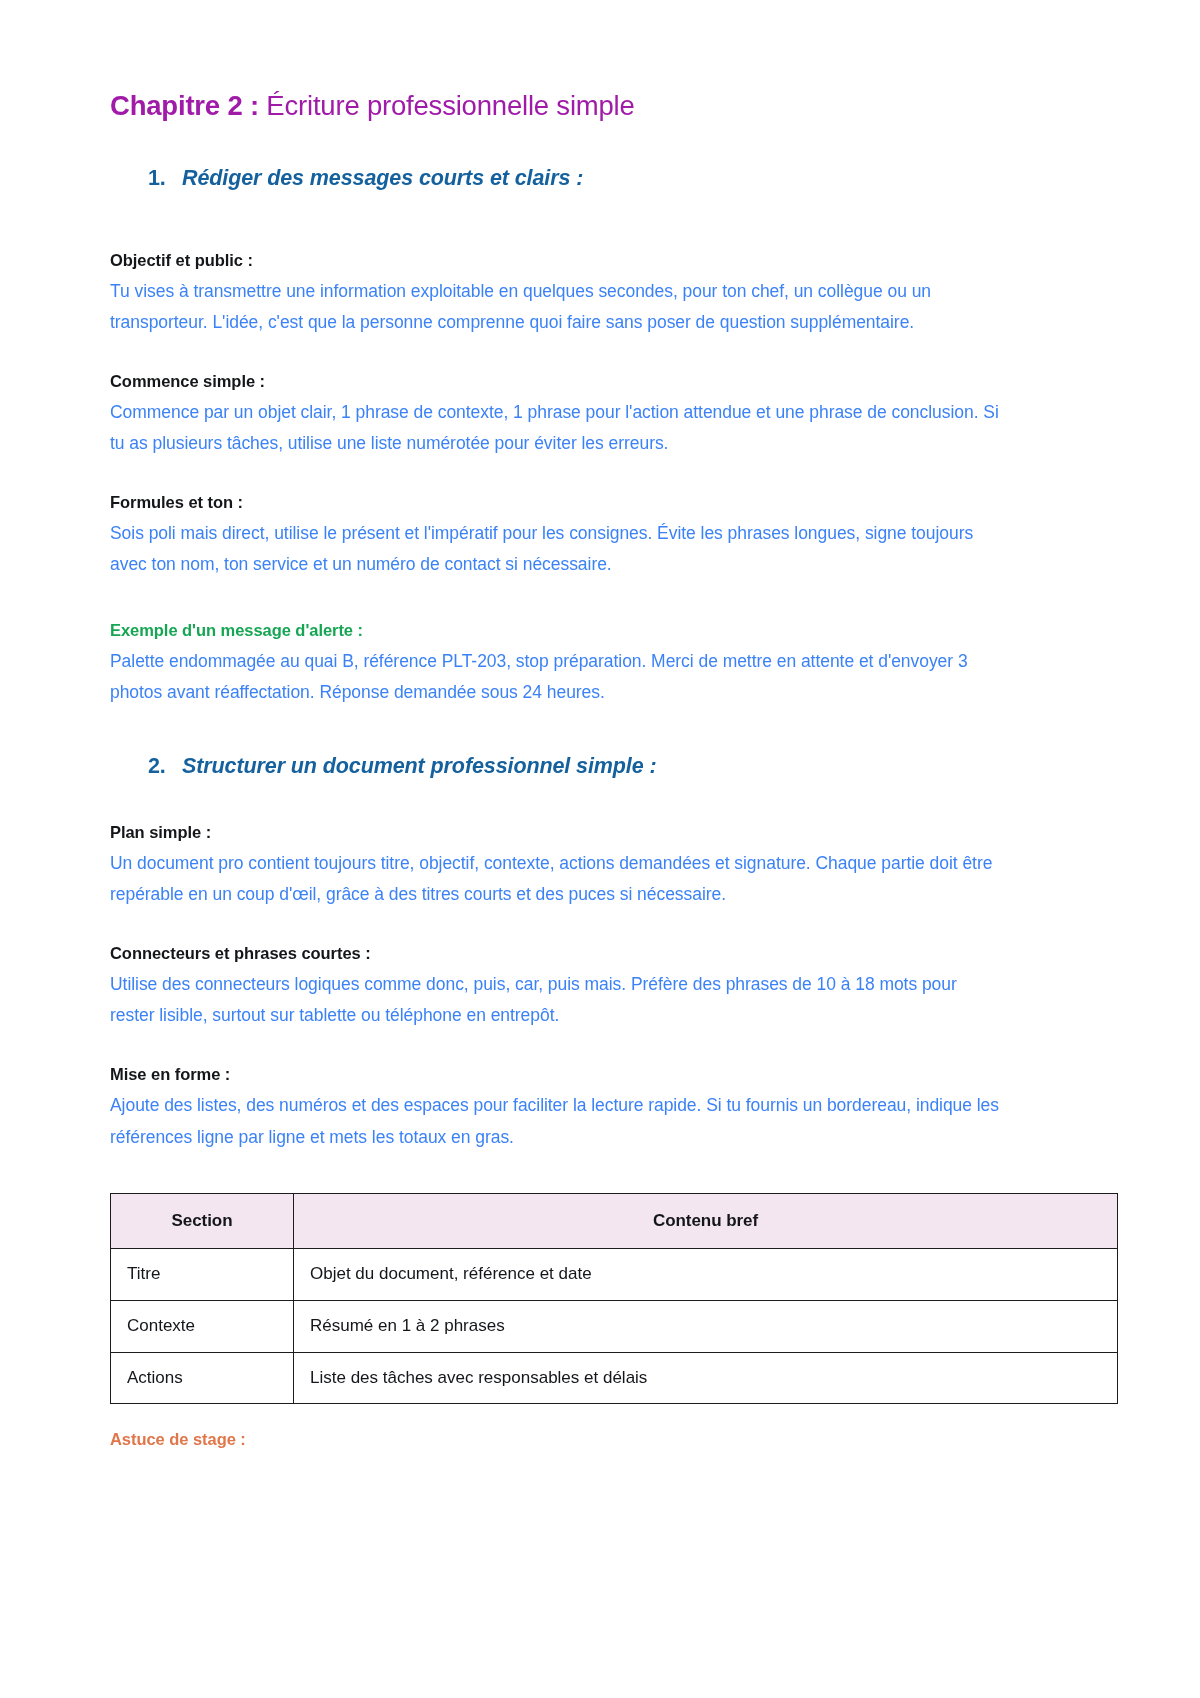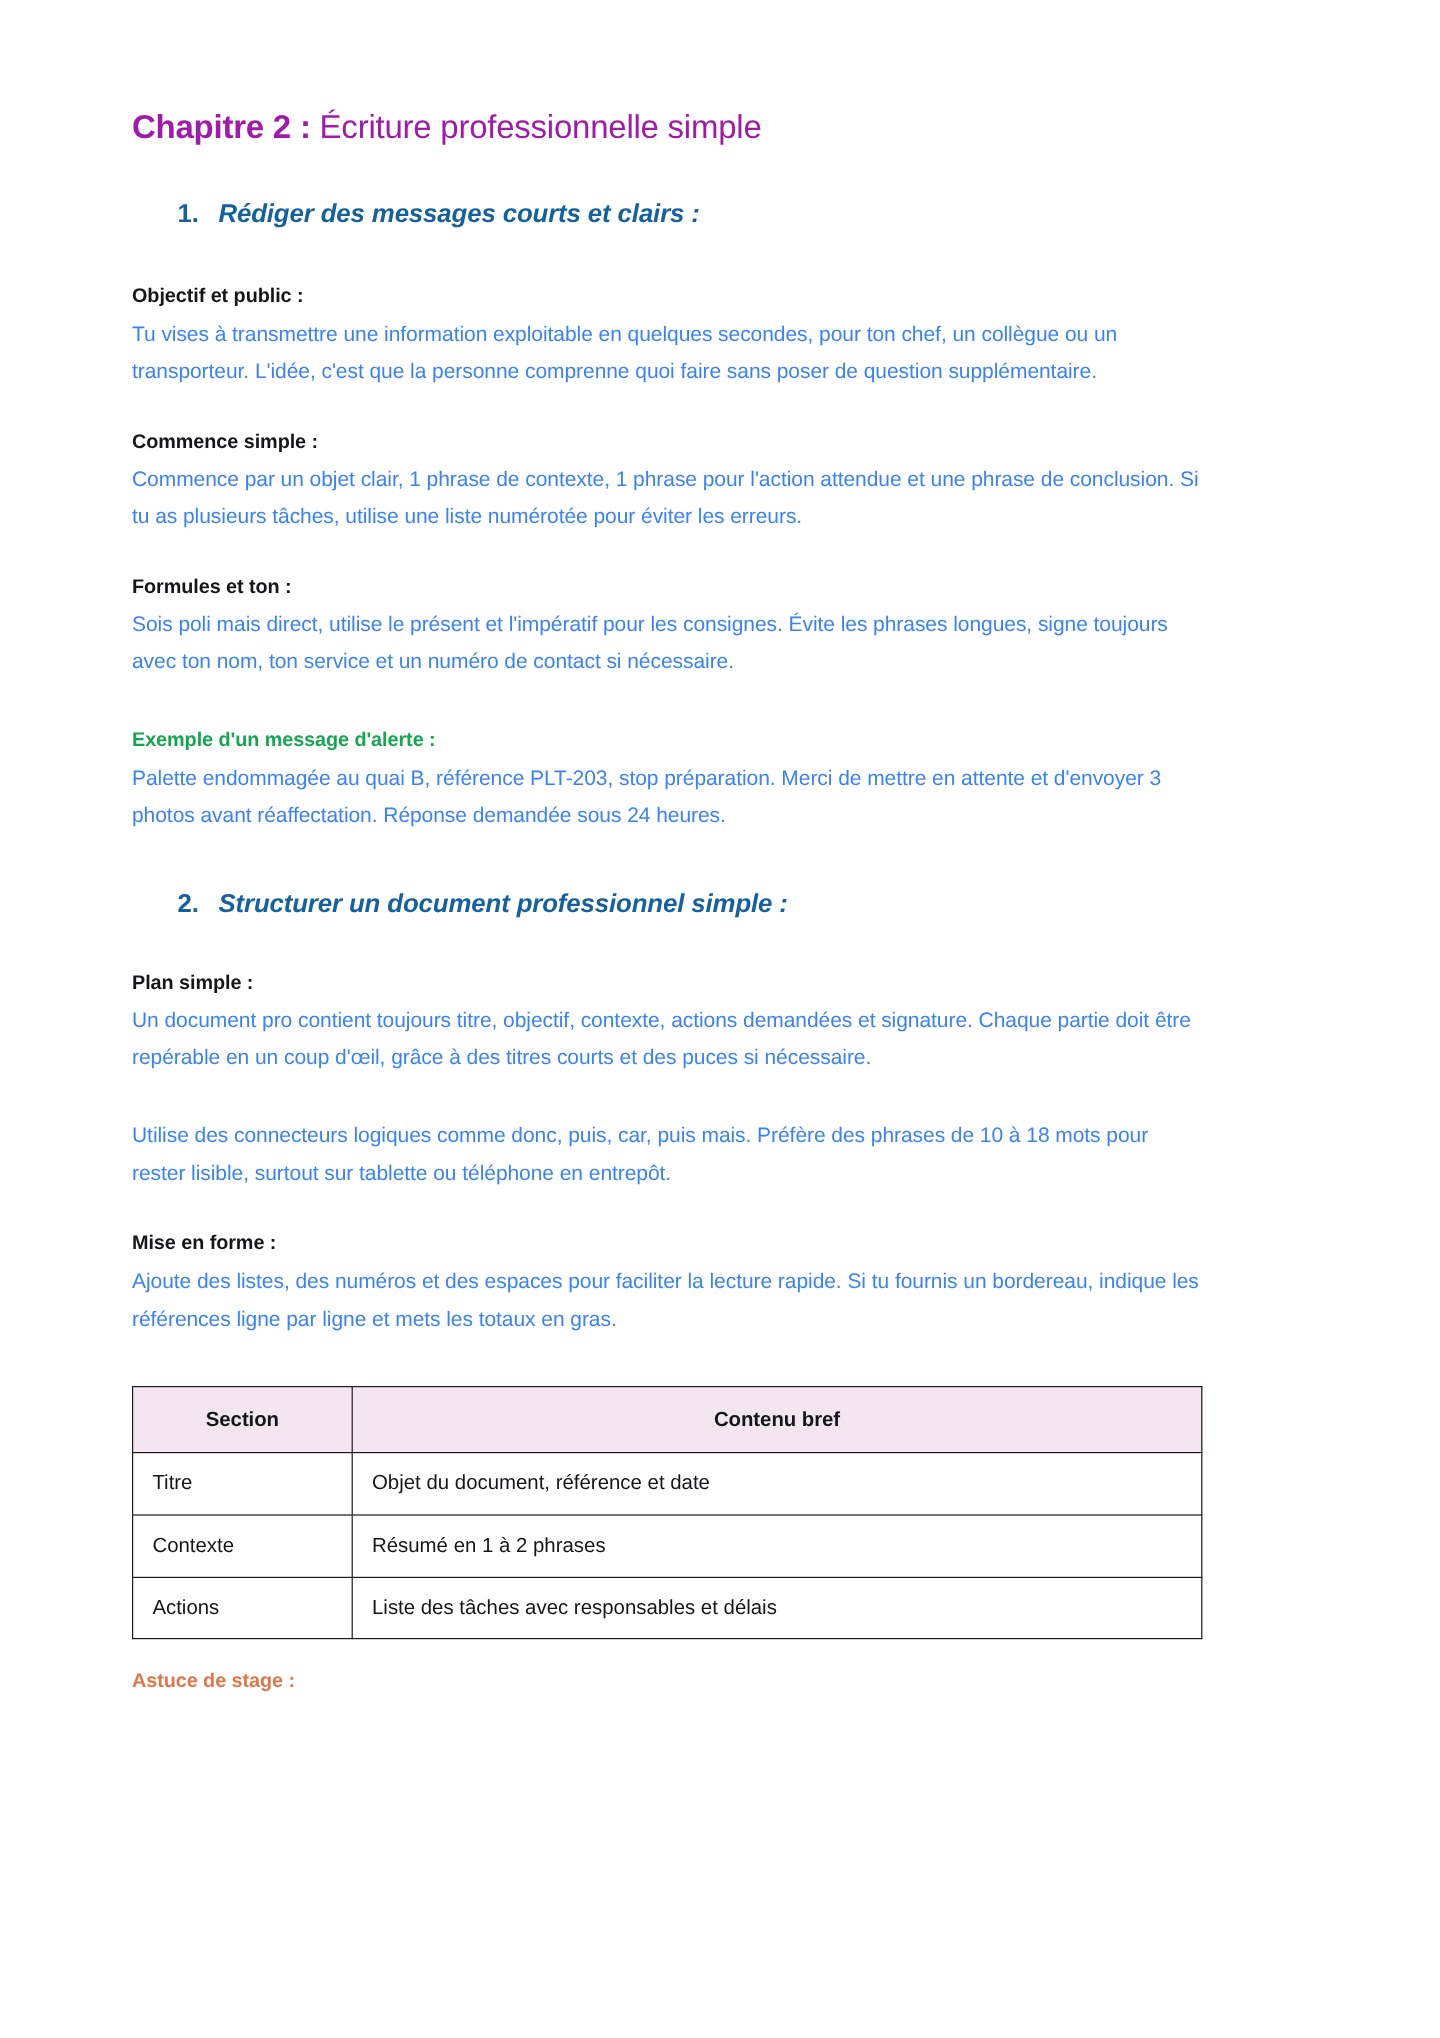--- a/index.html
+++ b/index.html
@@ -72,30 +72,30 @@
   .block-label.accent-orange { color: #E1764A; }
   .block-body {
     font-size: 17.5px;
     line-height: 1.78;
     color: #3b82f6;
     margin: 0;
     font-weight: 400;
     letter-spacing: -0.05px;
   }
 
-  #block-objectif { margin-top: 47px; }
+  #block-objectif { margin-top: 60px; }
   #block-exemple  { margin-top: 40px; }
   #block-plan     { margin-top: 44px; }
   #block-astuce   { margin-top: 26px; }
 
   
   .doc-table-wrap { margin-top: 40px; }
   table.doc-table {
     border-collapse: collapse;
-    width: 892px;
+    width: 1008px;
     table-layout: fixed;
     font-size: 17px;
   }
   table.doc-table th,
   table.doc-table td {
     border: 1.4px solid #1c1c1c;
     padding: 13px 16px;
     text-align: left;
     vertical-align: middle;
     line-height: 1.45;
@@ -150,20 +150,21 @@
     <span class="sec-num">2.</span>
     <span class="sec-text">Structurer un document professionnel simple :</span>
   </h2>
 
   <div class="block" id="block-plan">
     <p class="block-label">Plan simple :</p>
     <p class="block-body">Un document pro contient toujours titre, objectif, contexte, actions demandées et signature. Chaque partie doit être repérable en un coup d'œil, grâce à des titres courts et des puces si nécessaire.</p>
   </div>
 
   <div class="block">
+    <p class="block-label">Connecteurs et phrases courtes :</p>
     <p class="block-body">Utilise des connecteurs logiques comme donc, puis, car, puis mais. Préfère des phrases de 10 à 18 mots pour rester lisible, surtout sur tablette ou téléphone en entrepôt.</p>
   </div>
 
   <div class="block">
     <p class="block-label">Mise en forme :</p>
     <p class="block-body">Ajoute des listes, des numéros et des espaces pour faciliter la lecture rapide. Si tu fournis un bordereau, indique les références ligne par ligne et mets les totaux en gras.</p>
   </div>
 
   <div class="doc-table-wrap">
     <table class="doc-table">

